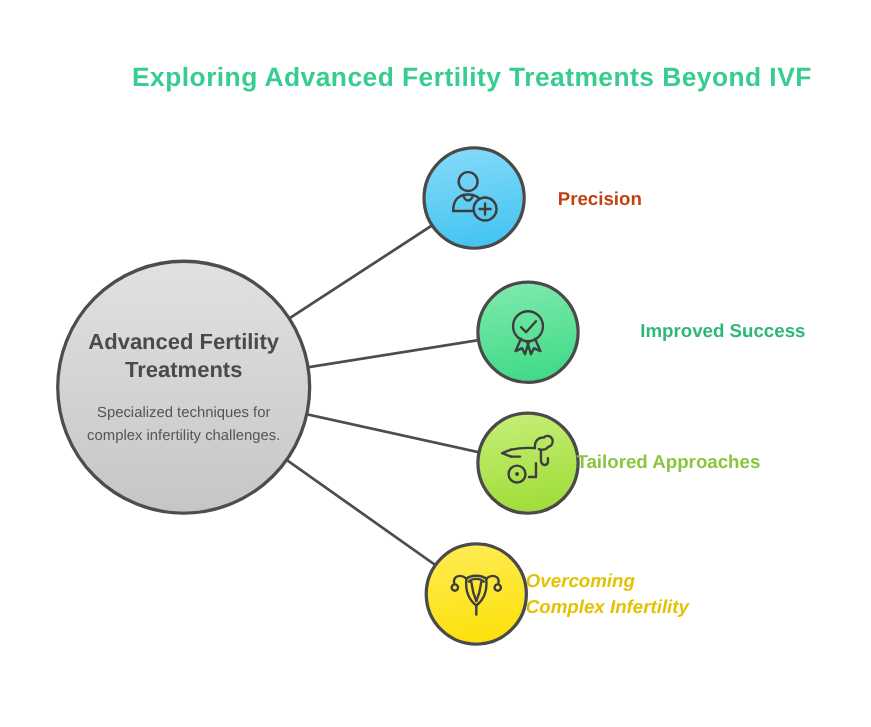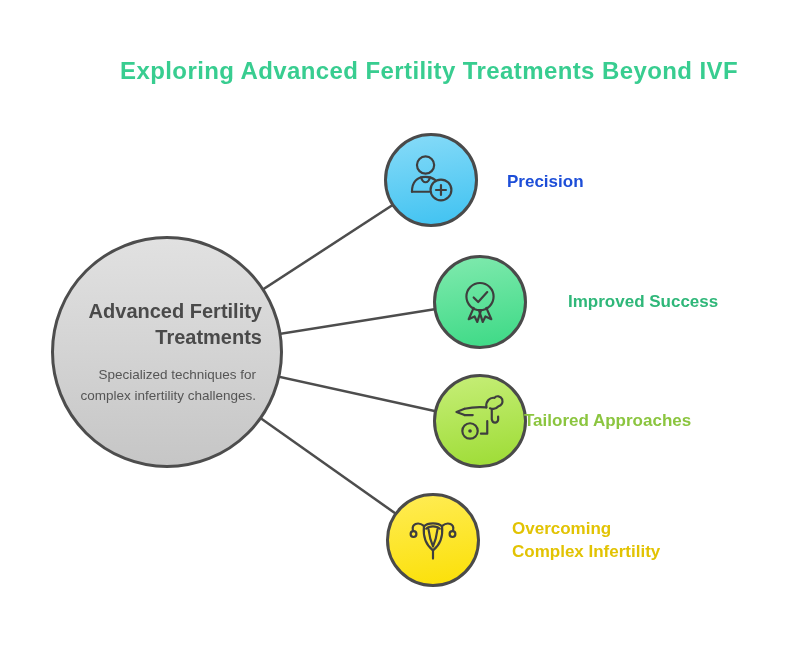--- a/index.html
+++ b/index.html
@@ -10,21 +10,21 @@
   .title{
     position:absolute;left:0;top:57px;width:100%;text-align:center;
     font-size:24px;font-weight:bold;letter-spacing:.4px;margin-left:33px;
   }
   .connectors{position:absolute;left:0;top:0;width:792px;height:661px;}
   .hub{
     position:absolute;left:51px;top:236px;width:232px;height:232px;border-radius:50%;
     border:3px solid #4D4D4D;box-sizing:border-box;
     background:linear-gradient(180deg,#E1E1E1 0%,#C6C6C6 100%);
     display:flex;flex-direction:column;align-items:center;justify-content:center;
-    text-align:right;
+    text-align:center;
   }
   .hub-heading{font-size:20px;font-weight:bold;color:#4A4A4A;line-height:1.3;width:190px;}
   .hub-desc{margin-top:15px;font-size:13.5px;font-weight:normal;color:#555;line-height:1.5;width:178px;}
   .node{
     position:absolute;width:94px;height:94px;border-radius:50%;
     border:3px solid #4A4A4A;box-sizing:border-box;
     display:flex;align-items:center;justify-content:center;
   }
   .node svg{width:58px;height:58px;}
   .node svg path,.node svg circle,.node svg line{
@@ -33,23 +33,23 @@
   .node svg .dot{fill:#3E3E3E;stroke:none;}
   .node-precision{left:384px;top:133px;}
   .node-success{left:433px;top:255px;}
   .node-tailored{left:433px;top:374px;}
   .node-overcoming{left:386px;top:493px;}
   .node-label{
     position:absolute;transform:translateY(-50%);
     font-size:17px;font-weight:bold;line-height:23px;
   }
   .label-precision{left:507px;top:181px;}
-  .label-success{left:568px;top:301px;width:170px;}
+  .label-success{left:582px;top:301px;width:170px;}
   .label-tailored{left:524px;top:420px;white-space:nowrap;}
-  .label-overcoming{left:512px;top:540px;width:180px;}
+  .label-overcoming{left:478px;top:540px;width:180px;font-style:italic;}
   .node-label span{display:block;}
 </style>
 </head>
 <body>
 
 <div class="canvas">
 
   <div class="title" style="color: rgb(56, 205, 144);">Exploring Advanced Fertility Treatments Beyond IVF</div>
 
   <svg class="connectors" viewBox="0 0 792 661">
@@ -106,21 +106,21 @@
       <path d="M42,16.5 C49,11 55.5,15 54.2,21"></path>
       <circle cx="53.5" cy="25.5" r="3.2"></circle>
       <path d="M22,17 C21,27 23,36.5 32,43.5"></path>
       <path d="M42,17 C43,27 41,36.5 32,43.5"></path>
       <path d="M27,20 C28,28 30,34.5 32,39"></path>
       <path d="M37,20 C36,28 34,34.5 32,39"></path>
       <path d="M32,43.5 L32,52.5"></path>
     </svg>
   </div>
 
-  <div class="node-label label-precision" style="color: #1d4ed8;">
+  <div class="node-label label-precision" style="color: #c2410c;">
     <span>Precision</span>
   </div>
 
   <div class="node-label label-success" style="color: rgb(47, 183, 121);">
     <span>Improved Success</span>
   </div>
 
   <div class="node-label label-tailored" style="color: rgb(139, 197, 63);">
     <span>Tailored Approaches</span>
   </div>

